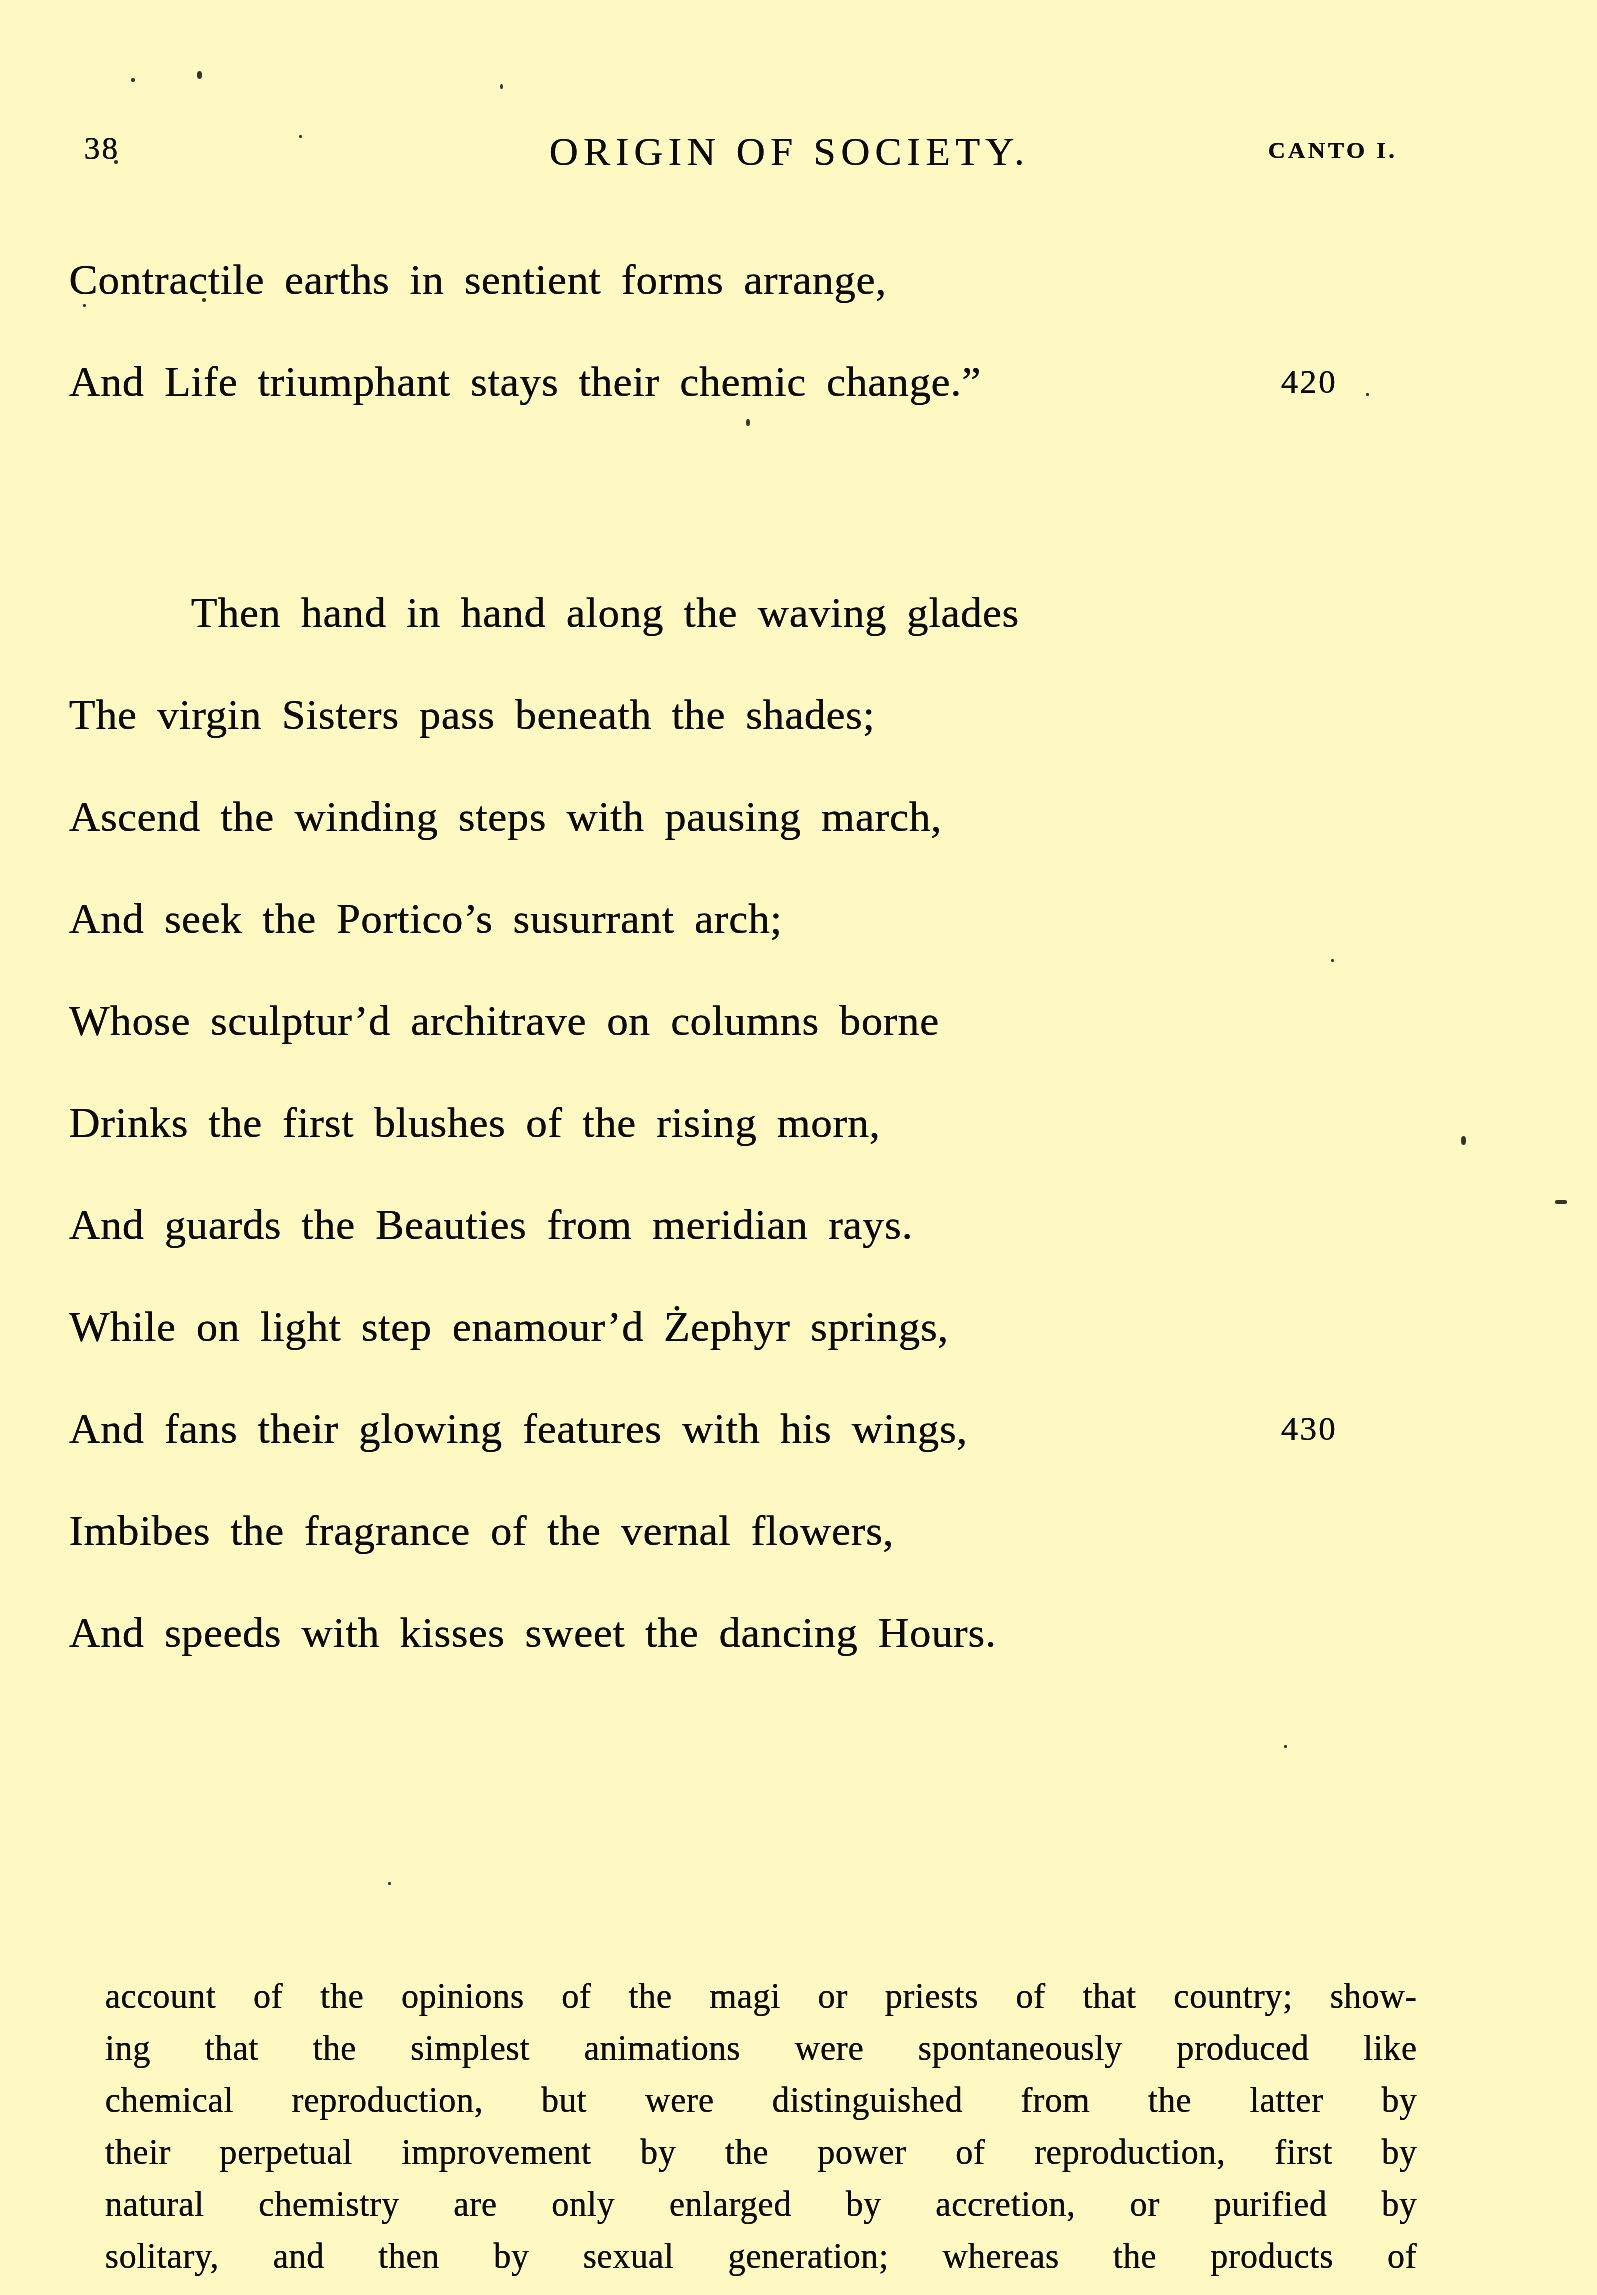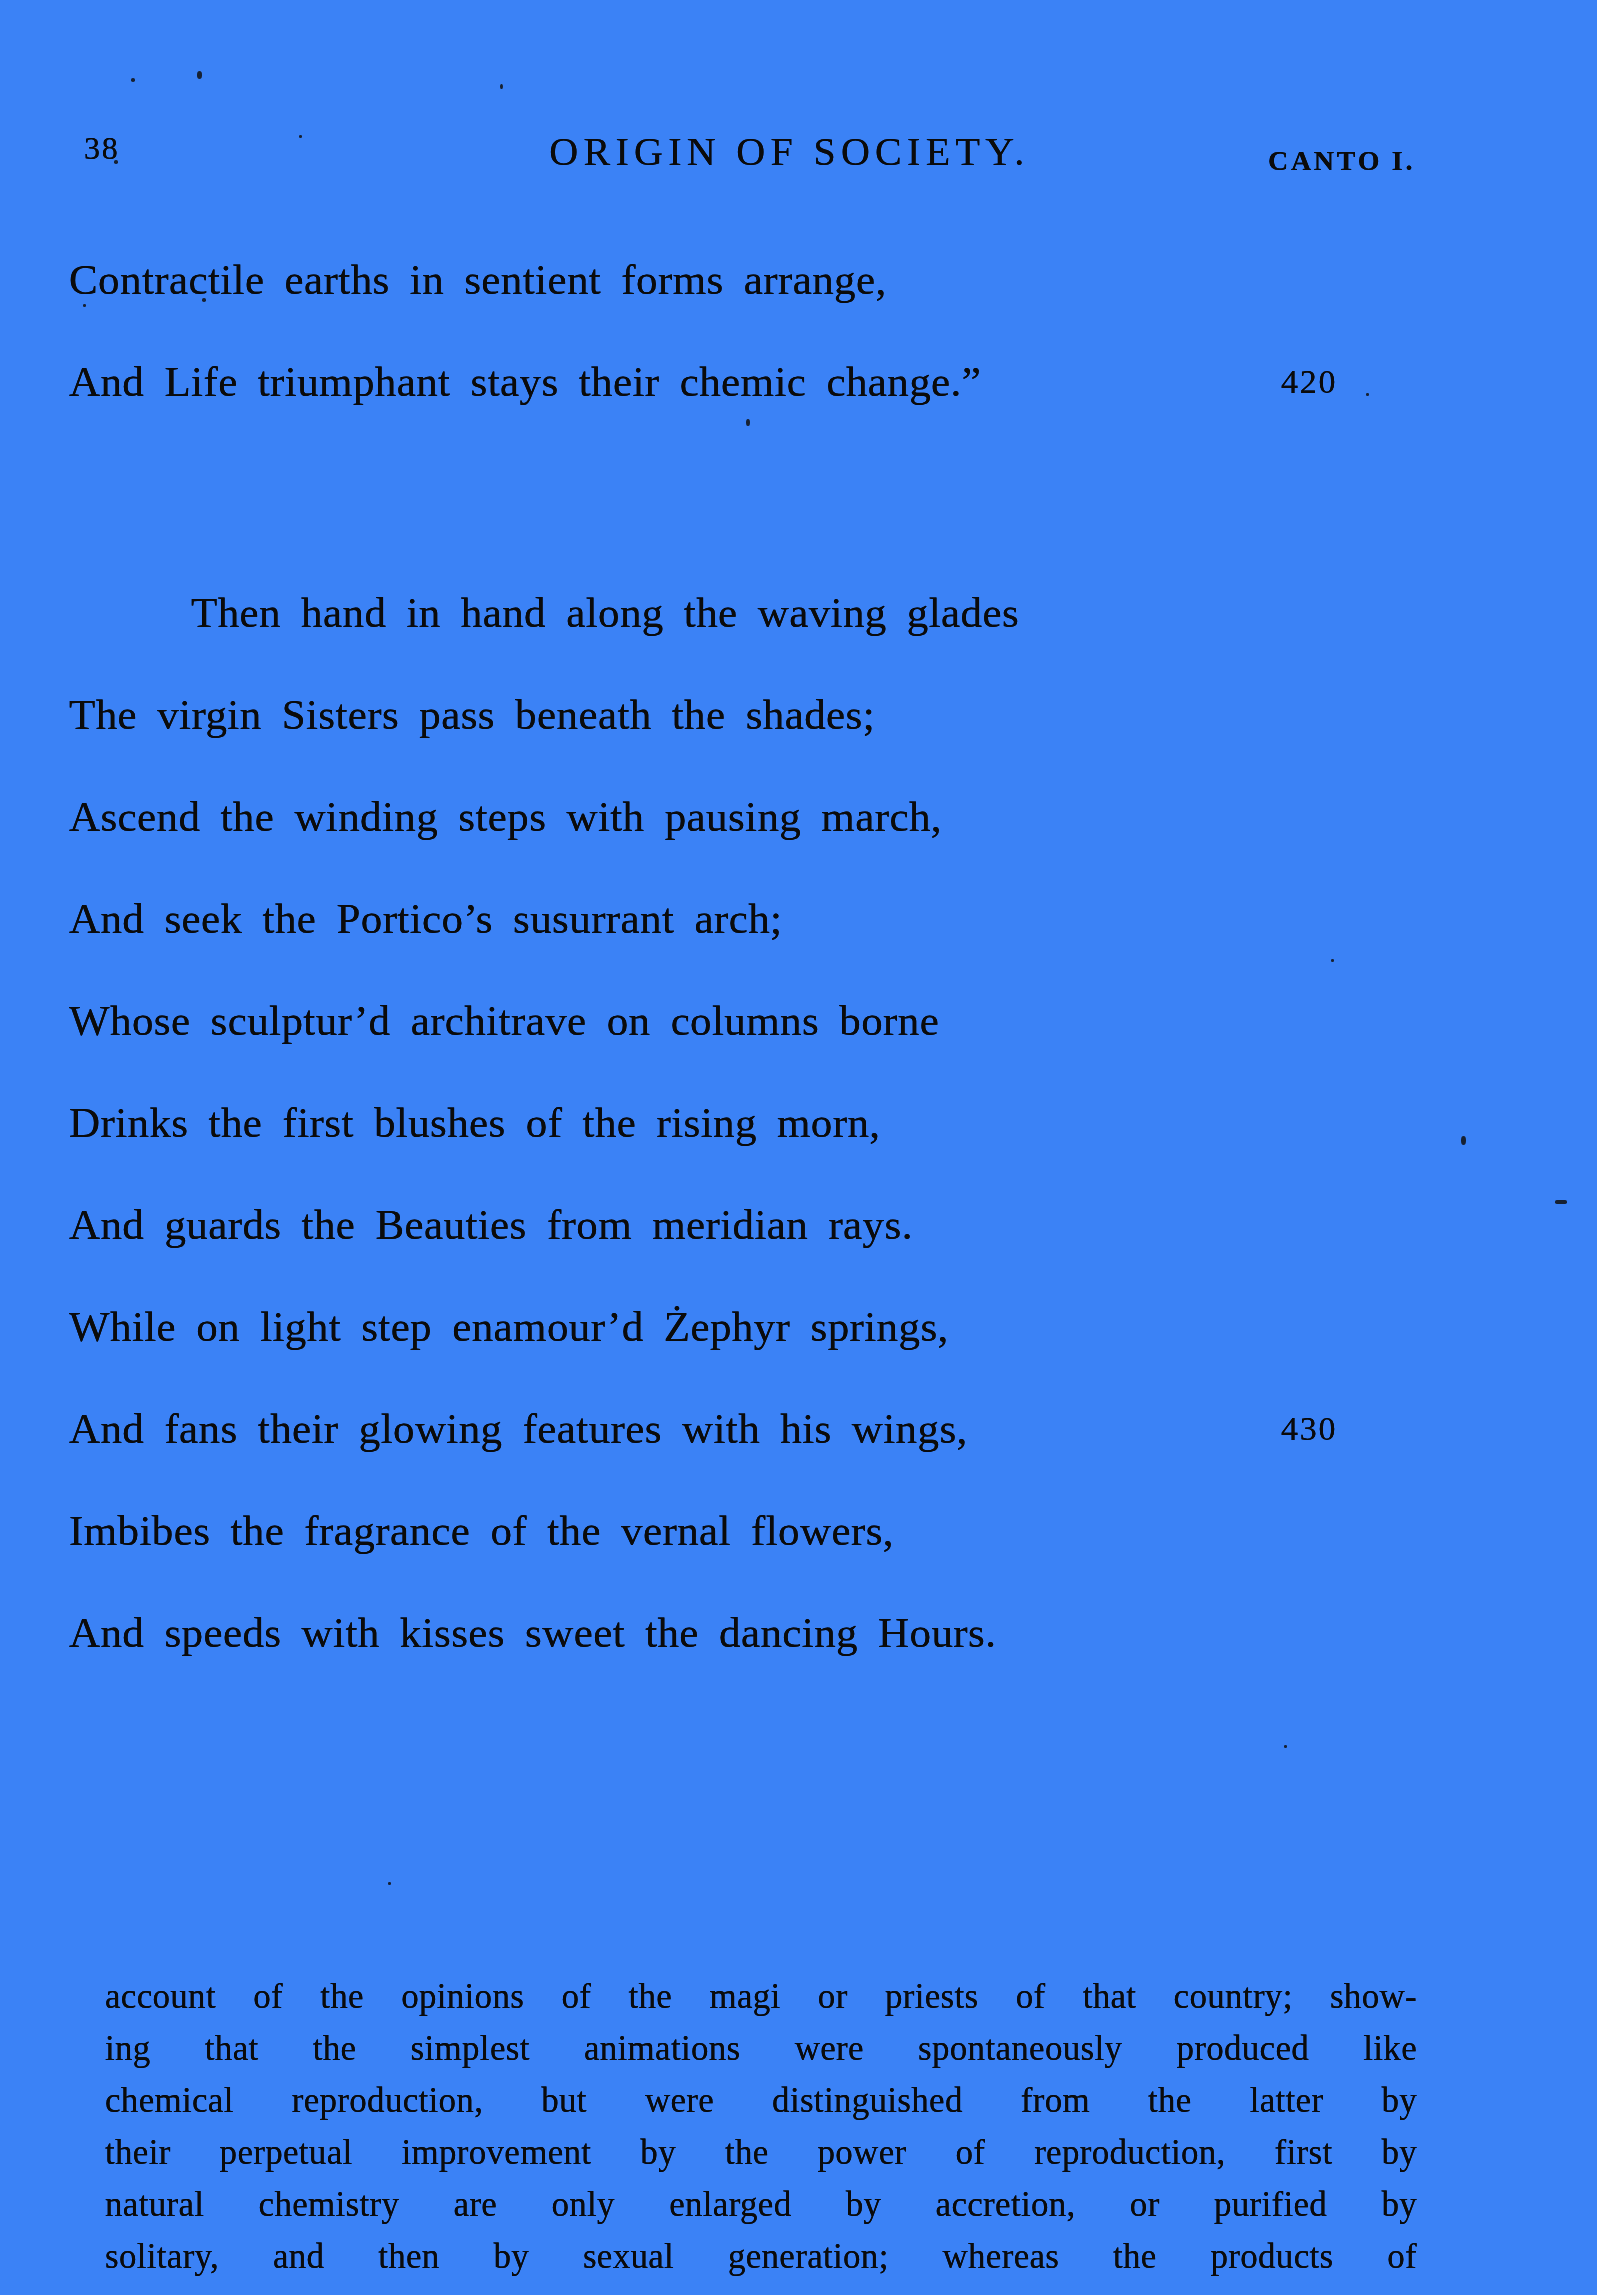--- a/index.html
+++ b/index.html
@@ -4,21 +4,21 @@
 <style>
   html, body {
     margin: 0;
     padding: 0;
     background: #ffffff;
   }
   .page {
     position: relative;
     width: 1598px;
     height: 2295px;
-    background: #3b82f6;
+    background: #fef9c3;
     overflow: hidden;
     font-family: "Liberation Serif", "DejaVu Serif", serif;
     color: #0b0b0b;
   }
   
   .page-number {
     position: absolute;
     left: 84px;
     top: 130px;
     font-size: 32px;
@@ -31,22 +31,22 @@
     transform: translateX(-52%);
     top: 128px;
     font-size: 40px;
     letter-spacing: 5.3px;
     white-space: nowrap;
     text-shadow: 0 0 0.6px #000;
   }
   .canto {
     position: absolute;
     left: 1268px;
-    top: 145px;
-    font-size: 28px;
+    top: 137px;
+    font-size: 24px;
     font-weight: bold;
     letter-spacing: 2.7px;
     white-space: nowrap;
     text-shadow: 0 0 0.4px #000;
   }
   
   .poem {
     position: absolute;
     left: 69px;
     top: 229px;

